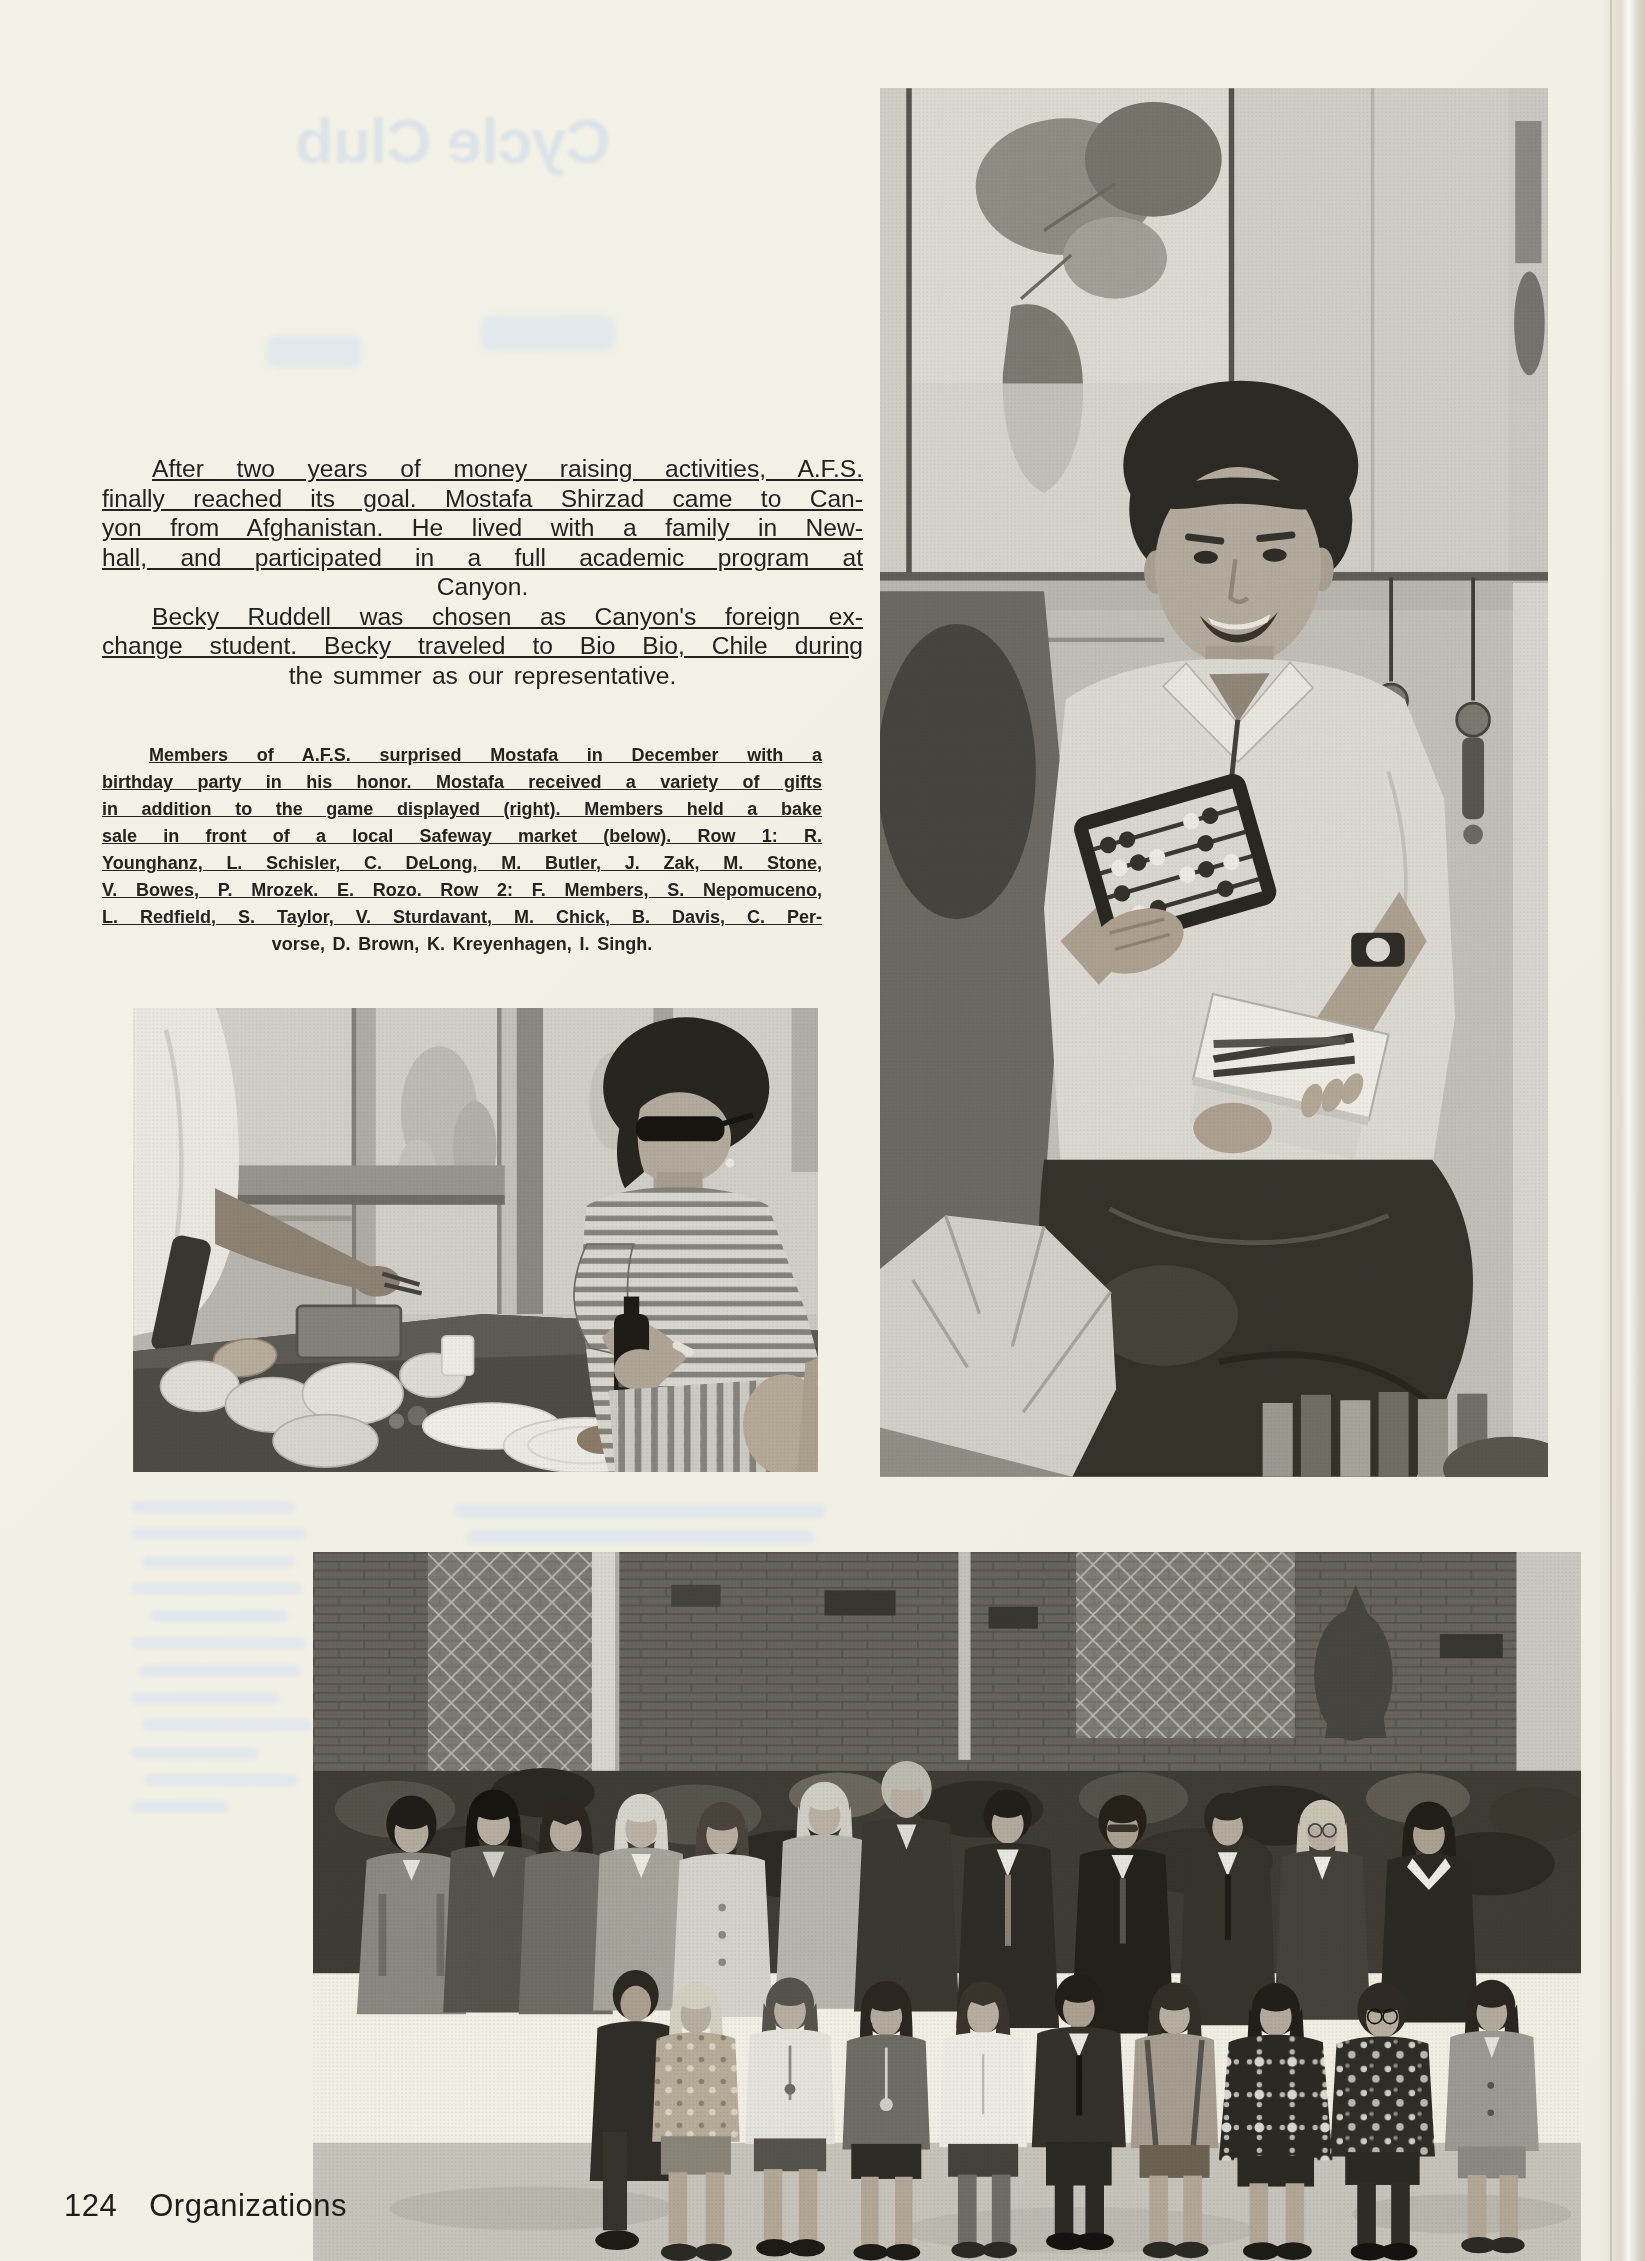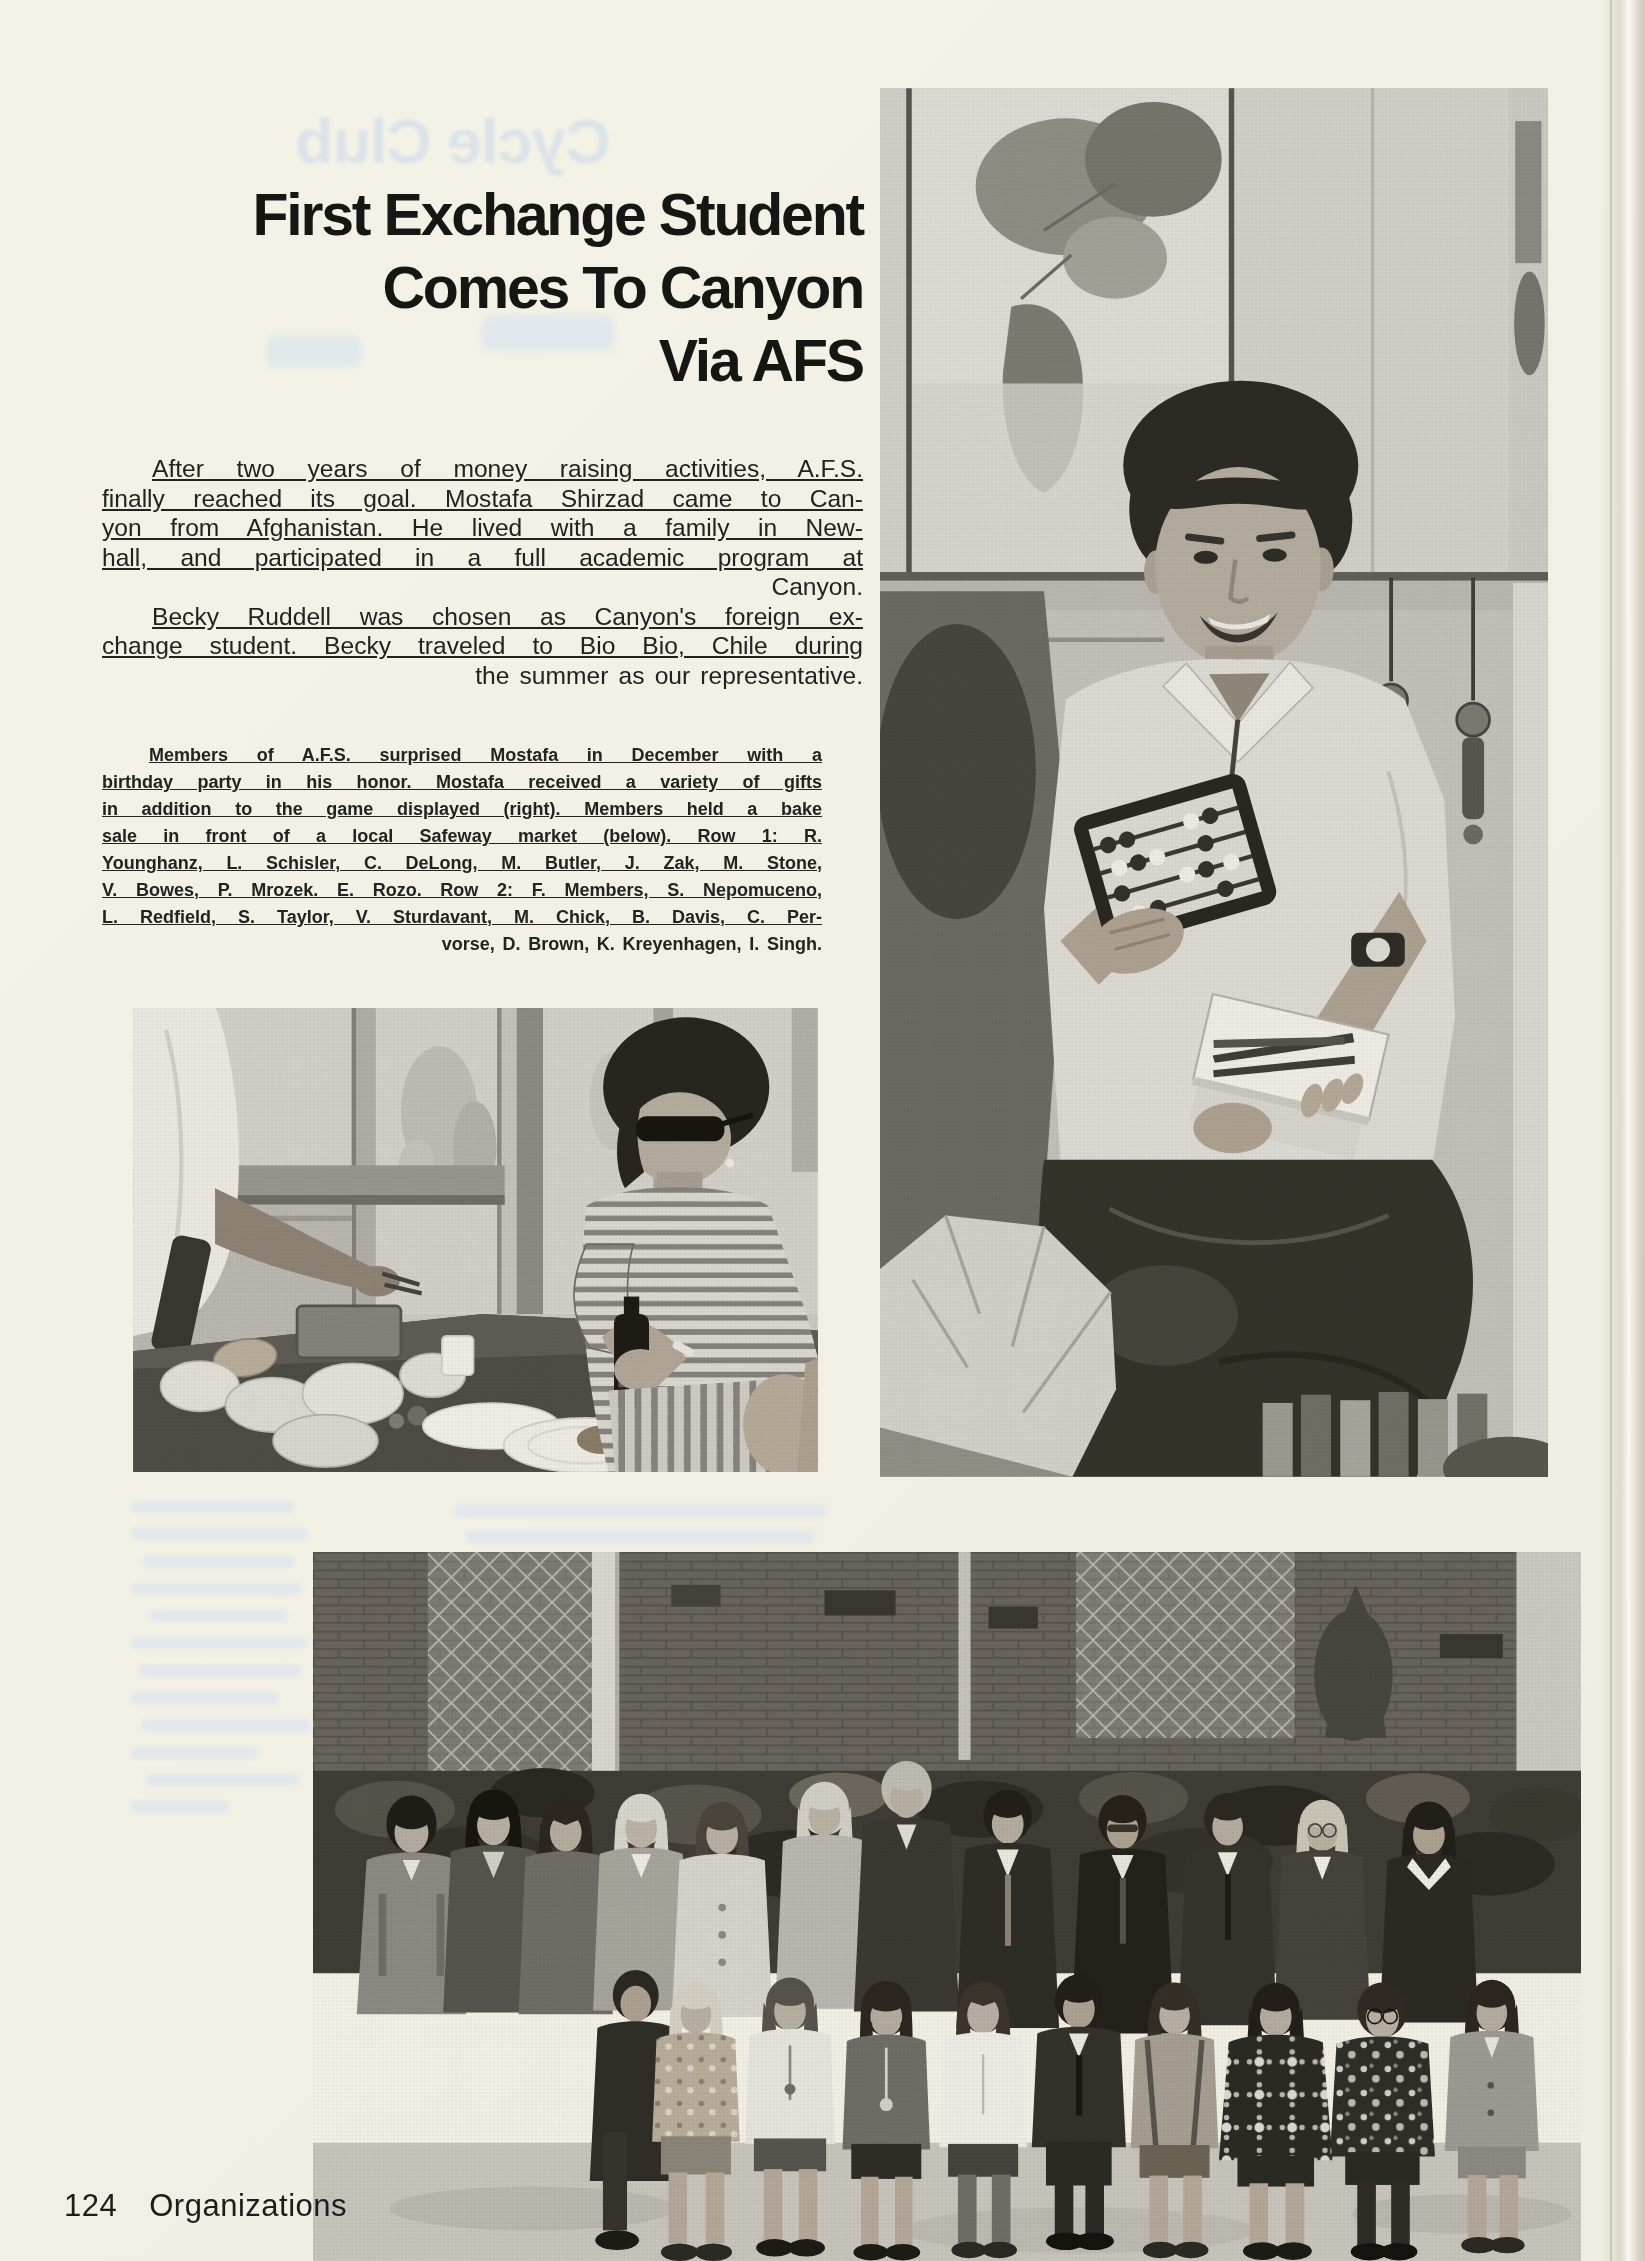--- a/index.html
+++ b/index.html
@@ -32,21 +32,21 @@
     font-size:59px;line-height:73px;font-weight:bold;
     letter-spacing:-2.2px;color:#161614;
   }
   
   .bodytext{
     position:absolute;left:102px;top:454px;width:761px;
     font-size:24.6px;line-height:29.5px;color:#22221f;
     word-spacing:3.3px;
   }
   .jl{text-align:justify;text-align-last:justify;text-decoration:underline;}
-  .ll{text-align:right;}
+  .ll{text-align:center;}
   .ind{text-indent:50px;}
   
   .caption{
     position:absolute;left:102px;top:742px;width:720px;
     font-size:18px;line-height:27px;font-weight:bold;color:#23231f;
     word-spacing:2.7px;
   }
   .caption .ind{text-indent:47px;}
   
   .photo{position:absolute;display:block;}
@@ -77,25 +77,20 @@
 </style>
 </head>
 <body>
 
 <div class="page">
 
   <div class="ghost-title">Cycle Club</div>
   <div class="ghost-bar" style="left:481px;top:315px;width:134px;height:36px;"></div>
   <div class="ghost-bar" style="left:266px;top:335px;width:96px;height:33px;"></div>
 
-  <div class="title">
-    <div>First Exchange Student</div>
-    <div>Comes To Canyon</div>
-    <div>Via AFS</div>
-  </div>
 
   <div class="bodytext">
     <div class="jl ind">After two years of money raising activities, A.F.S.</div>
     <div class="jl">finally reached its goal.  Mostafa Shirzad came to Can-</div>
     <div class="jl">yon from Afghanistan.  He lived with a family in New-</div>
     <div class="jl">hall, and participated in a full academic program at</div>
     <div class="ll">Canyon.</div>
     <div class="jl ind">Becky Ruddell was chosen as Canyon's foreign ex-</div>
     <div class="jl">change student.  Becky traveled to Bio Bio, Chile during</div>
     <div class="ll">the summer as our representative.</div>

